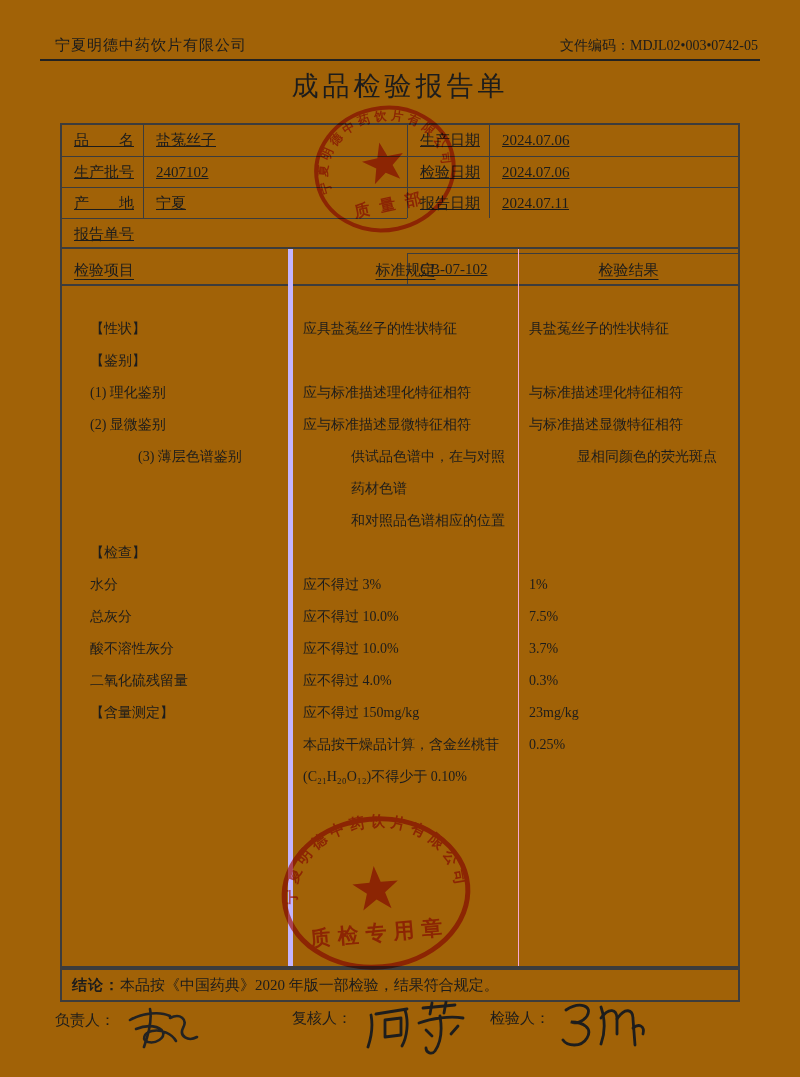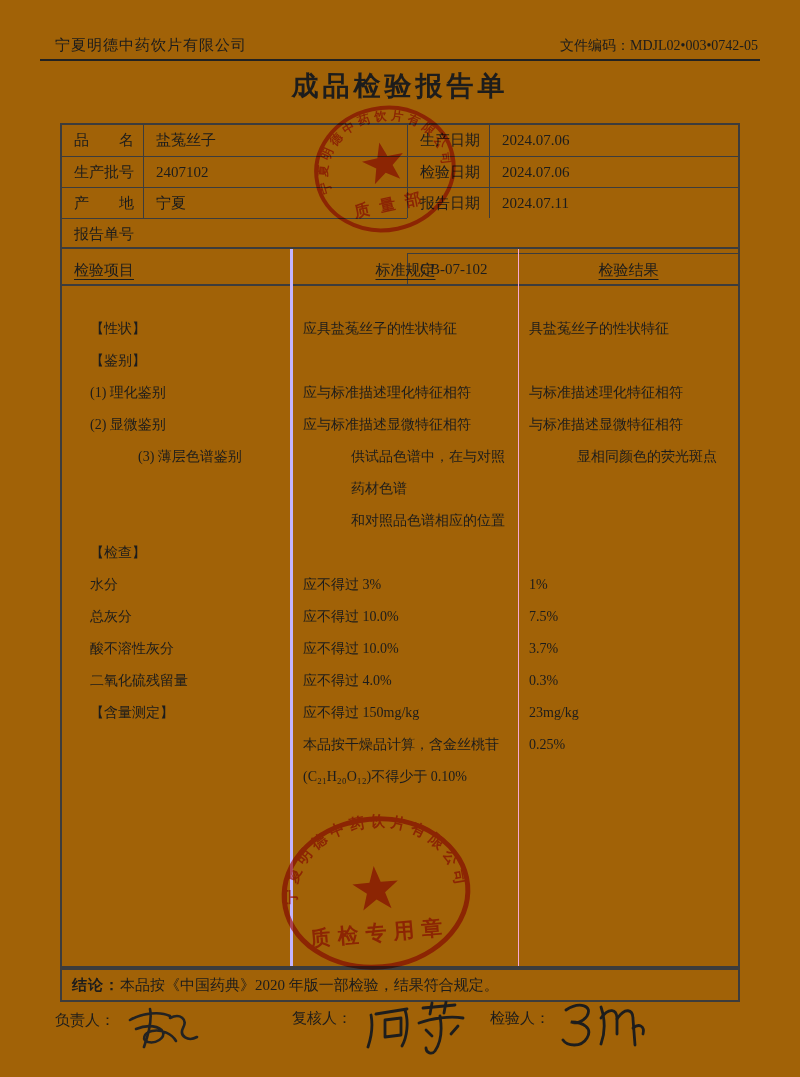--- a/index.html
+++ b/index.html
@@ -4,37 +4,37 @@
 <style>
   html,body{margin:0;padding:0;background:#ffffff;}
   .page{position:relative;width:800px;height:1077px;background:#a16207;
         font-family:"Liberation Serif","DejaVu Serif",serif;color:#1c1c1c;overflow:hidden;}
 
   
   .company{position:absolute;left:55px;top:36px;font-size:15px;letter-spacing:1px;}
   .doccode{position:absolute;right:42px;top:37px;font-size:14px;}
   .rule{position:absolute;left:40px;top:59px;width:720px;height:2px;background:#222;}
   .title{position:absolute;left:0;top:68px;width:100%;text-align:center;
-         font-size:27px;font-weight:bold;letter-spacing:4px;}
+         font-size:27px;font-weight:normal;letter-spacing:4px;}
 
   
   .itable{position:absolute;left:60px;top:123px;width:680px;box-sizing:border-box;
-          border:2px solid #3c3c3c;display:grid;grid-template-columns:81px 264px 82px 1fr;}
+          border:2px solid #3c3c3c;display:grid;grid-template-columns:81px 264px 82px 1fr;text-decoration:underline;}
   .ic{height:31px;line-height:31px;font-size:15px;box-sizing:border-box;padding-left:12px;
       border-top:1px solid #3c3c3c;border-left:1px solid #3c3c3c;overflow:hidden;}
   .ic.nt{border-top:none;}
   .ic.nl{border-left:none;}
   .sp2a{grid-column:1/3;}
   .sp2b{grid-column:3/5;margin-top:35px;}
 
   
   .mtable{position:absolute;left:60px;top:247px;width:680px;height:721px;box-sizing:border-box;
           border:2px solid #3c3c3c;display:flex;}
   .mcol{box-sizing:border-box;}
-  .mcol1{width:231px;border-right:3px solid #c4b5fd;}
+  .mcol1{width:231px;border-right:5px solid #c4b5fd;}
   .mcol2{width:226px;border-right:1px solid #f9a8d4;}
   .mcol3{flex:1;}
   .mhead{height:64px;padding-top:12px;font-size:15px;box-sizing:border-box;}
   .mhead1{padding-left:12px;}
   .mheadc{text-align:center;}
   .ul{text-decoration:underline;text-underline-offset:4px;}
   .line{box-sizing:border-box;line-height:32px;font-size:14px;padding:0 8px 0 10px;
         white-space:pre-wrap;overflow:hidden;}
   .mcol1 .line{padding-left:28px;}
   .h32{height:32px;}

